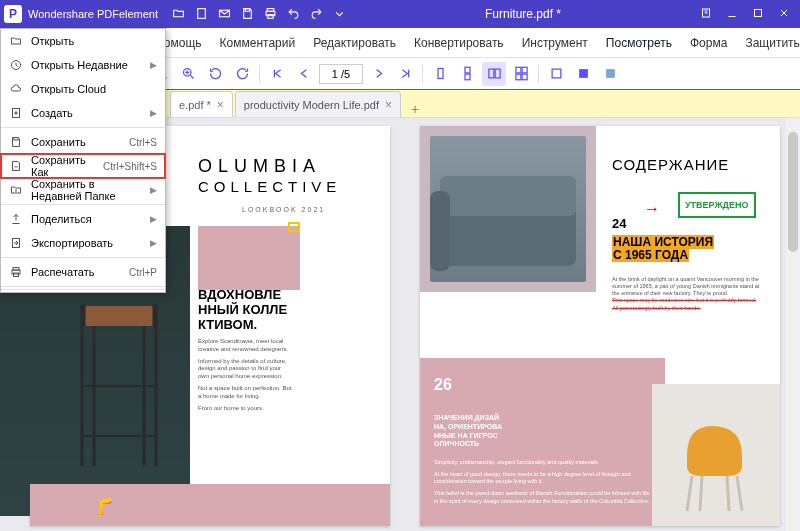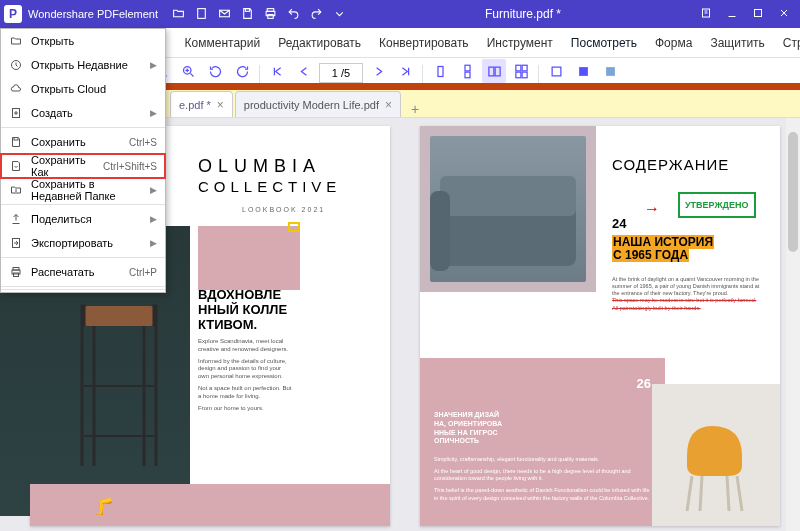--- a/index.html
+++ b/index.html
@@ -6,27 +6,27 @@
 body { width: 800px; height: 531px; overflow: hidden; background: #fff; }
 
 .titlebar { height: 28px; background: #4a3fc7; display: flex; align-items: center; color: #fff; font-size: 11px; padding: 0 4px; }
 .titlebar .logo { width: 18px; height: 18px; background: #fff; border-radius: 3px; margin-right: 6px; display: flex; align-items: center; justify-content: center; color: #4a3fc7; font-weight: bold; font-size: 12px; }
 .titlebar .qk { display: flex; gap: 10px; margin-left: 14px; }
 .titlebar .qk svg { width: 13px; height: 13px; }
 .titlebar .name { flex: 1; text-align: center; font-size: 12px; }
 .titlebar .win { display: flex; gap: 14px; margin-right: 6px; }
 .titlebar .win svg { width: 12px; height: 12px; }
 
-.menubar { height: 30px; background: #fff; border-bottom: 1px solid #e0e0e0; display: flex; align-items: center; font-size: 12px; }
+.menubar { height: 30px; background: #fff; border-bottom: 1px solid #e0e0e0; display: flex; align-items: center; font-size: 12px; margin-left: 35px; }
 .menubar .m { padding: 0 9px; height: 100%; display: flex; align-items: center; color: #333; cursor: pointer; }
 .menubar .m.active { color: #0f172a; text-align: center; }
 .menubar .spacer { flex: 1; }
 .avatar { width: 18px; height: 18px; border-radius: 50%; background: #ddd; margin-right: 6px; }
 
-.toolbar { height: 32px; background: #fff; border-bottom: 7px solid #c2410c; display: flex; align-items: flex-end; gap: 3px; padding: 0 6px; }
+.toolbar { height: 32px; background: #fff; border-bottom: 1px solid #c2410c; display: flex; align-items: center; gap: 3px; padding: 0 6px; }
 .tbtn { width: 24px; height: 24px; display: flex; align-items: center; justify-content: center; border-radius: 2px; }
 .tbtn.on { background: #e3e1ff; }
 .tbtn svg { width: 15px; height: 15px; }
 .tsep { width: 1px; height: 18px; background: #e0e0e0; margin: 0 2px; }
 .pagebox { width: 44px; height: 20px; border: 1px solid #ccc; font-size: 11px; text-align: center; display: flex; align-items: center; justify-content: center; }
 
 .tabbar { height: 28px; background: #fef9c3; border-bottom: 1px solid #ddd; display: flex; align-items: flex-end; padding-left: 170px; font-size: 11px; }
 .tab { height: 26px; border: 1px solid #ccc; border-bottom: none; border-radius: 4px 4px 0 0; background: #f1f2f8; display: flex; align-items: center; padding: 0 8px; margin-right: 2px; gap: 6px; color: #555; }
 .tab.active { background: #fff; color: #5a5a8a; }
 .tab .x { font-size: 12px; color: #888; }
@@ -53,21 +53,21 @@
 .p2-sofa { position: absolute; left: 10px; top: 10px; width: 156px; height: 146px; background: linear-gradient(#8897a2,#6d7d88); border-radius: 2px; }
 .p2-title { position: absolute; left: 192px; top: 30px; font-size: 15px; font-weight: 400; letter-spacing: 1px; }
 .stamp { position: absolute; left: 258px; top: 66px; border: 2px solid #1a9c3a; color: #1a9c3a; font-size: 9px; font-weight: 700; padding: 6px 5px; }
 .arrow { position: absolute; left: 224px; top: 72px; color: #c00; font-size: 16px; }
 .p2-24 { position: absolute; left: 192px; top: 90px; font-size: 13px; font-weight: 700; }
 .p2-hist { position: absolute; left: 192px; top: 110px; font-size: 12px; font-weight: 800; line-height: 1.1; }
 .p2-hist span { background: #f5a623; padding: 0 1px; }
 .p2-small { position: absolute; left: 192px; top: 150px; font-size: 5.5px; color: #555; width: 150px; line-height: 1.3; }
 .p2-strike { color: #c33; text-decoration: line-through; }
 .p2-pink { position: absolute; left: 0; top: 232px; width: 245px; height: 168px; background: #d7a9b0; padding: 18px 14px; color: #fff; }
-.p2-26 { font-size: 13px; font-weight: 700; margin-bottom: 20px; text-align: right; }
+.p2-26 { font-size: 16px; font-weight: 700; margin-bottom: 20px; }
 .p2-des { font-size: 7px; font-weight: 700; line-height: 1.25; margin-bottom: 10px; }
 .p2-body { font-size: 5.5px; line-height: 1.4; }
 .p2-body p { margin-bottom: 4px; }
 .p2-chair { position: absolute; right: 0; top: 258px; width: 128px; height: 142px; background: #e8e5e0; }
 .chair2 { position: absolute; right: 20px; top: 290px; width: 88px; height: 100px; }
 
 .scrollbar { position: absolute; right: 0; top: 0; width: 14px; height: 100%; background: #f0f0f0; }
 .thumb { position: absolute; right: 2px; top: 14px; width: 10px; height: 120px; background: #c8c8c8; border-radius: 5px; }
 
 .dropdown { position: absolute; left: 0; top: 28px; width: 166px; background: #fff; border: 1px solid #bbb; box-shadow: 2px 2px 6px rgba(0,0,0,.25); z-index: 50; font-size: 11px; }

